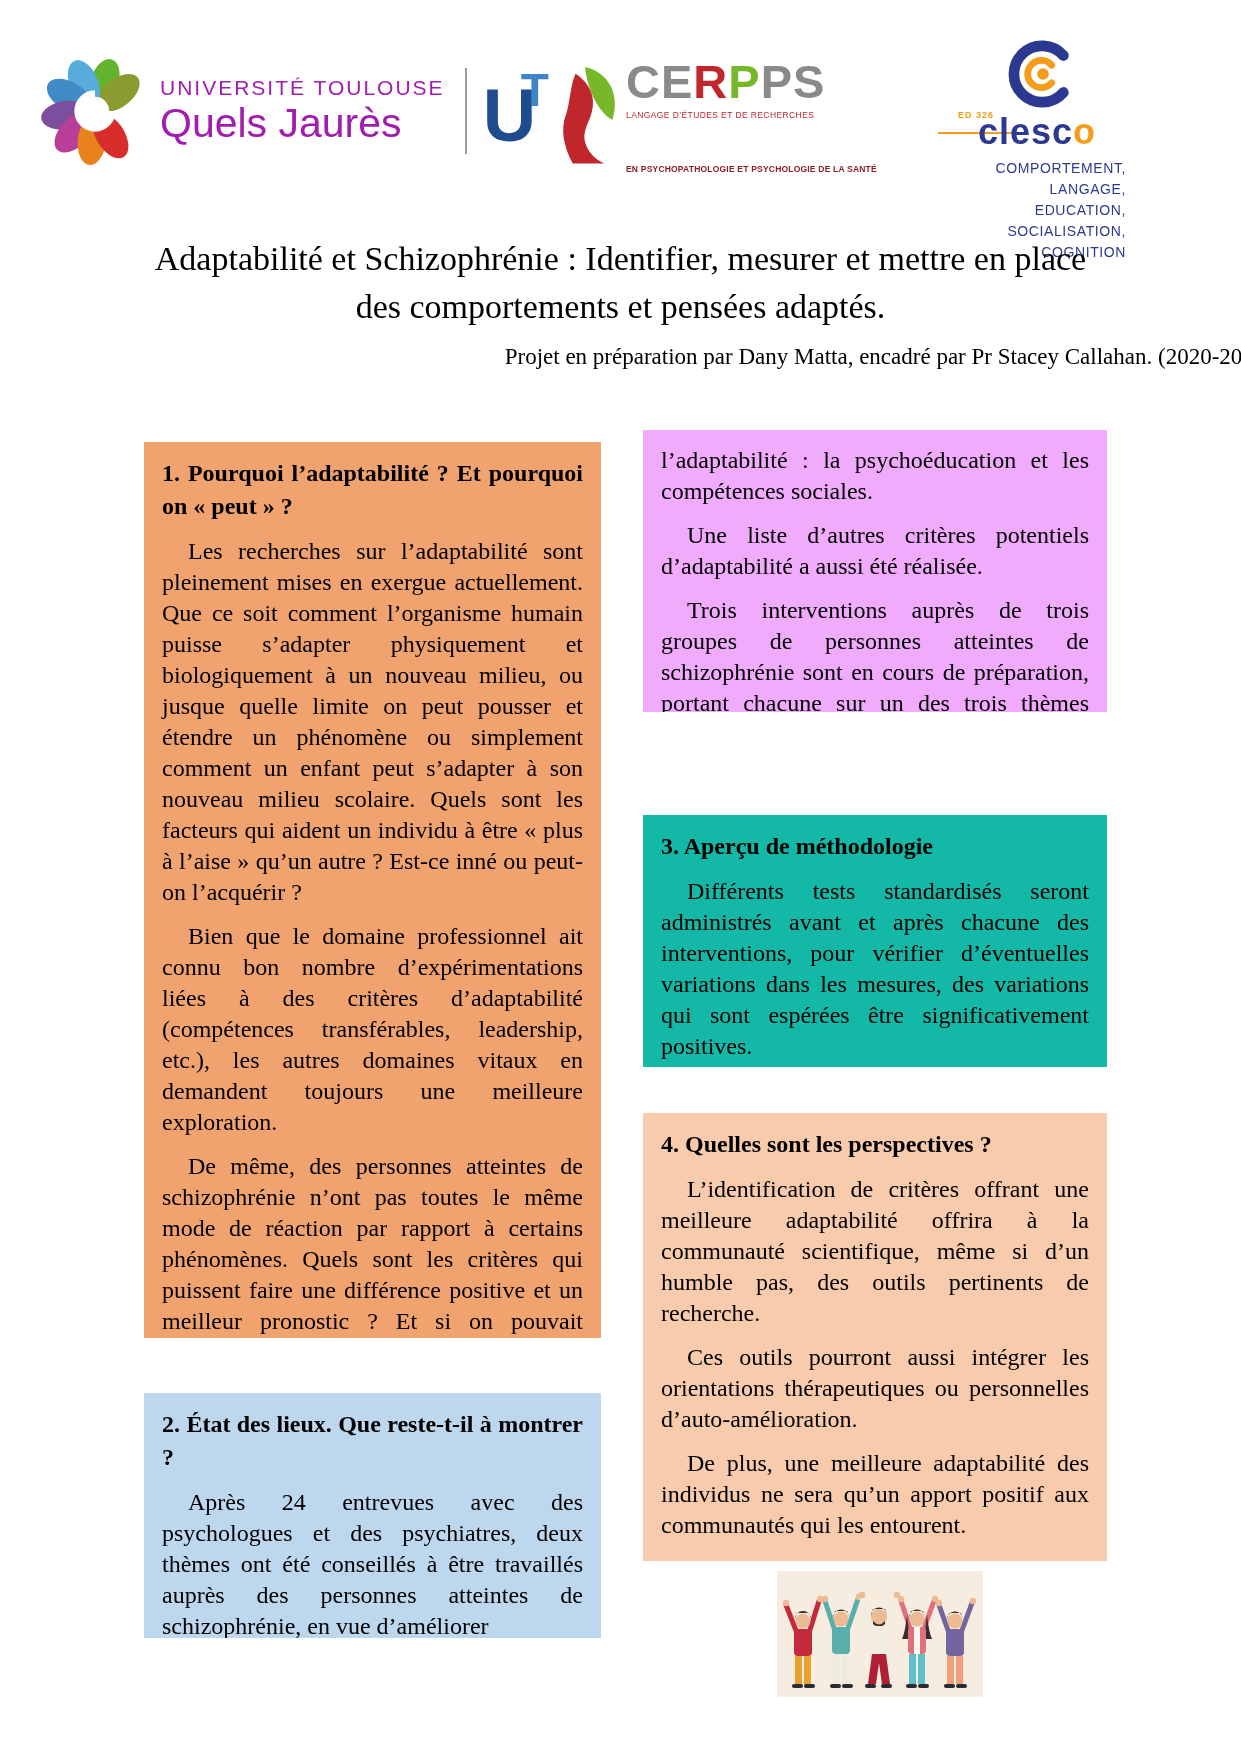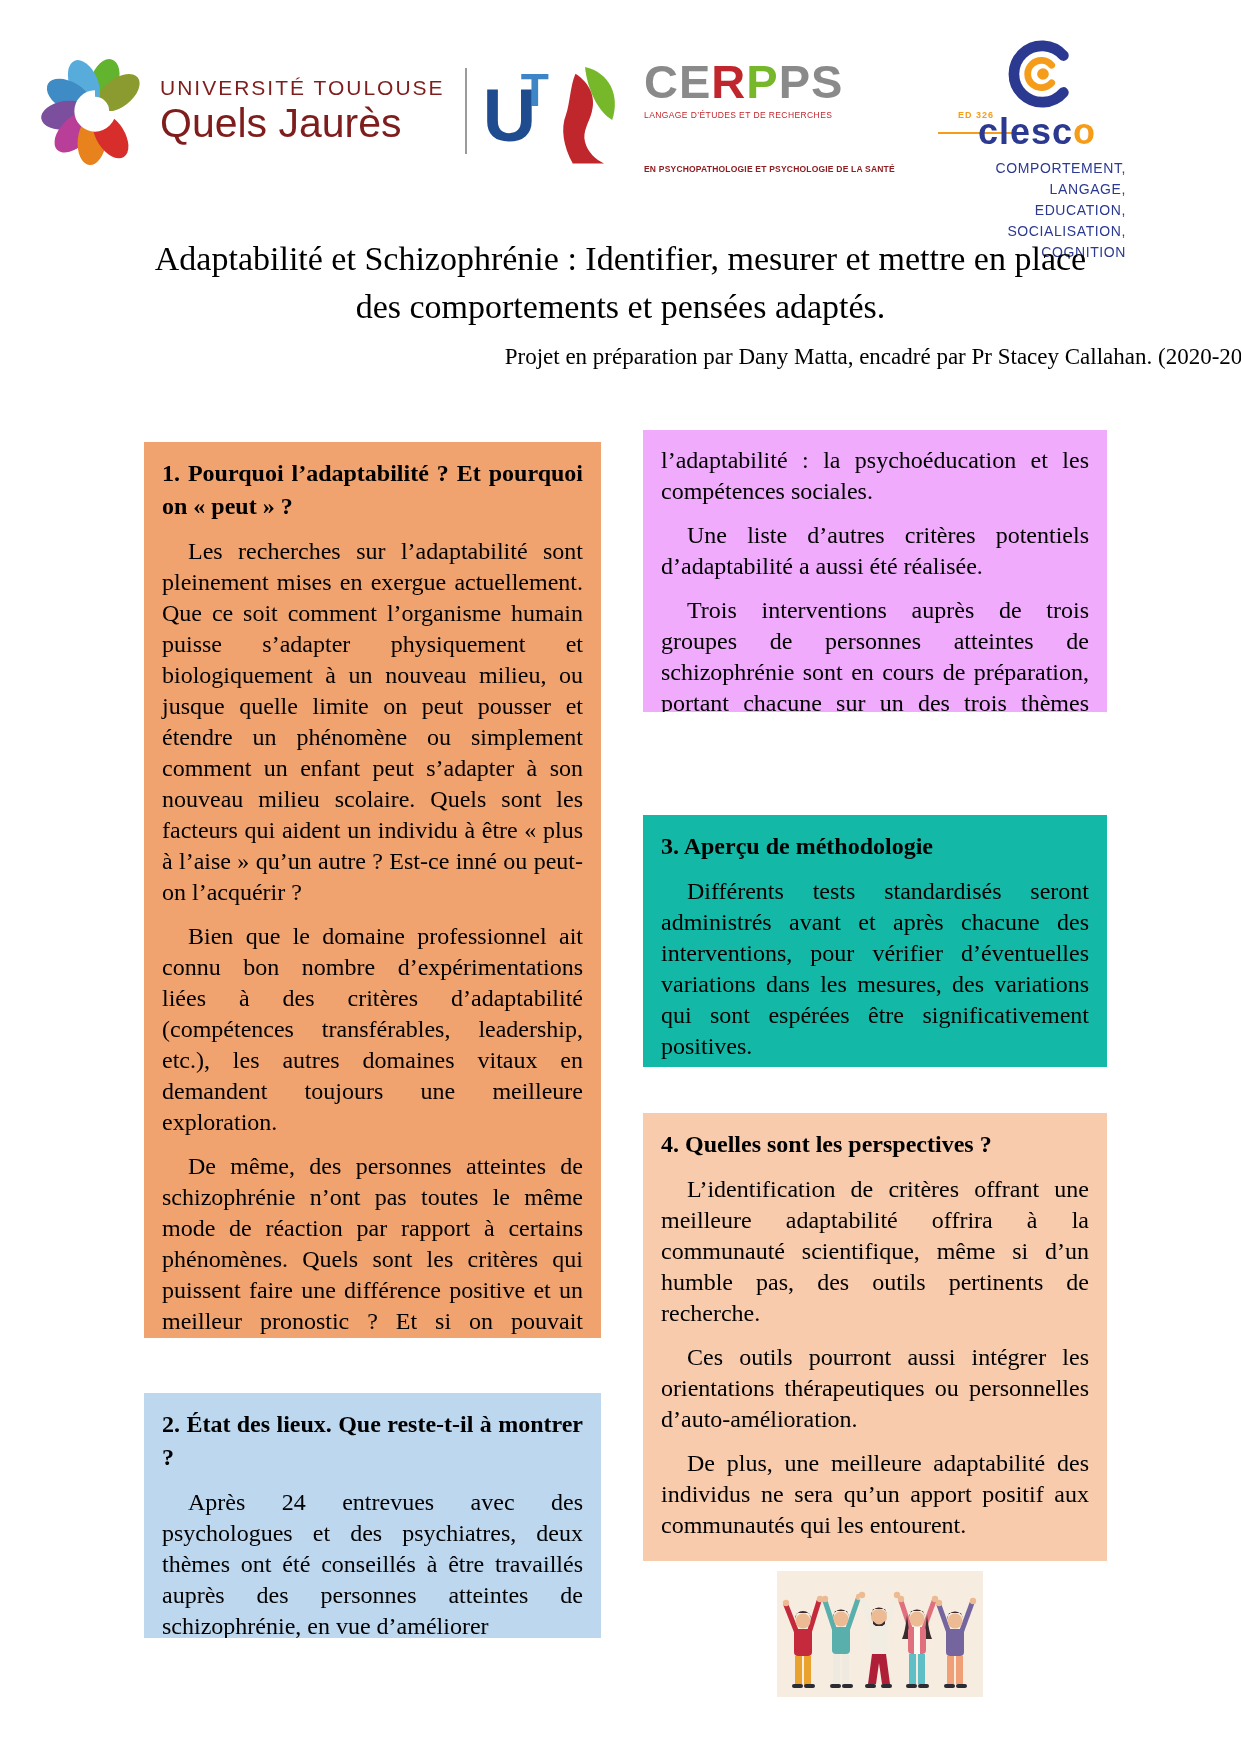--- a/index.html
+++ b/index.html
@@ -2,29 +2,29 @@
 <html lang="fr"><head>
 <meta charset="utf-8">
 <style>
   html,body{margin:0;padding:0;background:#ffffff;}
   #page{position:relative;width:1241px;height:1755px;background:#ffffff;overflow:hidden;
         font-family:"Liberation Serif", serif;color:#000;}
 
   
   .logo{position:absolute;display:flex;align-items:center;}
   .logo-utj{left:36px;top:52px;gap:6px;}
-  .utj-text{display:flex;flex-direction:column;font-family:"Liberation Sans", sans-serif;color:#7f1d1d;line-height:1.05;}
+  .utj-text{display:flex;flex-direction:column;font-family:"Liberation Sans", sans-serif;color:#a21caf;line-height:1.05;}
   .utj-line1{font-size:21px;letter-spacing:2px;font-weight:400;}
   .utj-line2{font-size:41px;font-weight:400;margin-top:2px;}
   .utj-divider{width:2px;height:86px;background:#9b9b9b;margin:0 10px 0 14px;}
   .utj-mark{position:relative;width:78px;height:100px;font-family:"Liberation Sans", sans-serif;}
   .utj-mark .u{position:absolute;left:0;top:18px;font-size:74px;font-weight:700;color:#1f4c8f;line-height:1;}
   .utj-mark .t{position:absolute;left:38px;top:6px;font-size:46px;font-weight:700;color:#3d85c6;line-height:1;}
 
-  .logo-cerpps{left:544px;top:58px;gap:18px;}
+  .logo-cerpps{left:544px;top:58px;gap:0;}
   .cerpps-text{display:flex;flex-direction:column;font-family:"Liberation Sans", sans-serif;}
   .cerpps-acronym{font-size:47px;font-weight:700;letter-spacing:1px;line-height:1;}
   .cerpps-acronym .c1,.cerpps-acronym .c2,.cerpps-acronym .c5,.cerpps-acronym .c6{color:#8a8a8a;}
   .cerpps-acronym .c3{color:#c0272d;}
   .cerpps-acronym .c4{color:#76b82a;}
   .cerpps-sub1{font-size:8.5px;color:#c0272d;margin-top:5px;letter-spacing:.4px;}
   .cerpps-sub2{font-size:8.5px;color:#8f1d22;font-weight:700;letter-spacing:.2px;margin-top:44px;}
 
   .logo-clesco{left:956px;top:40px;width:170px;display:block;}
   .clesco-icon{display:block;margin:0 auto 0 52px;}

